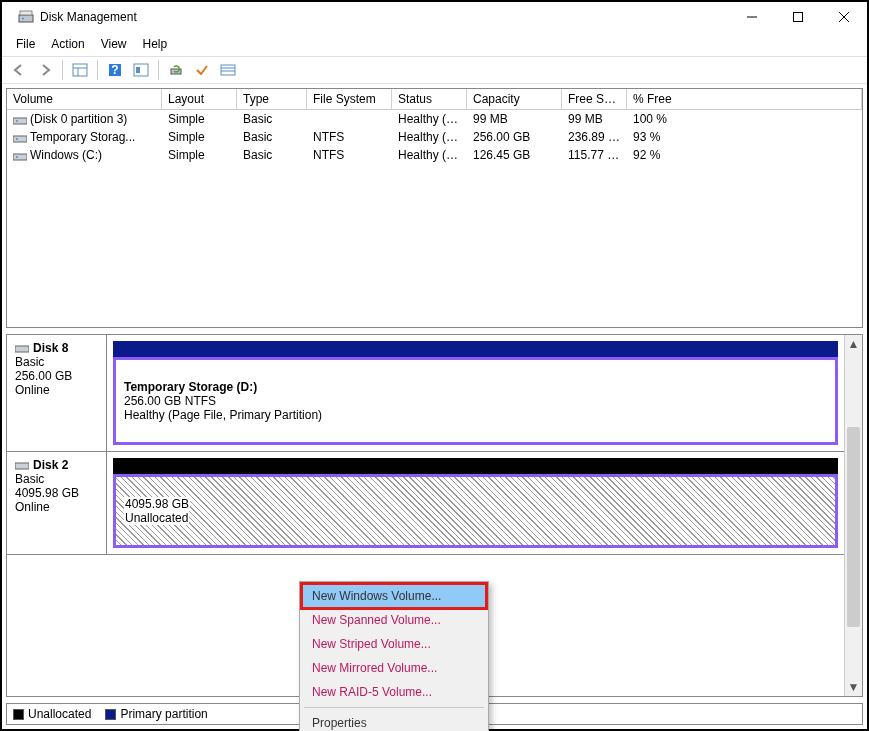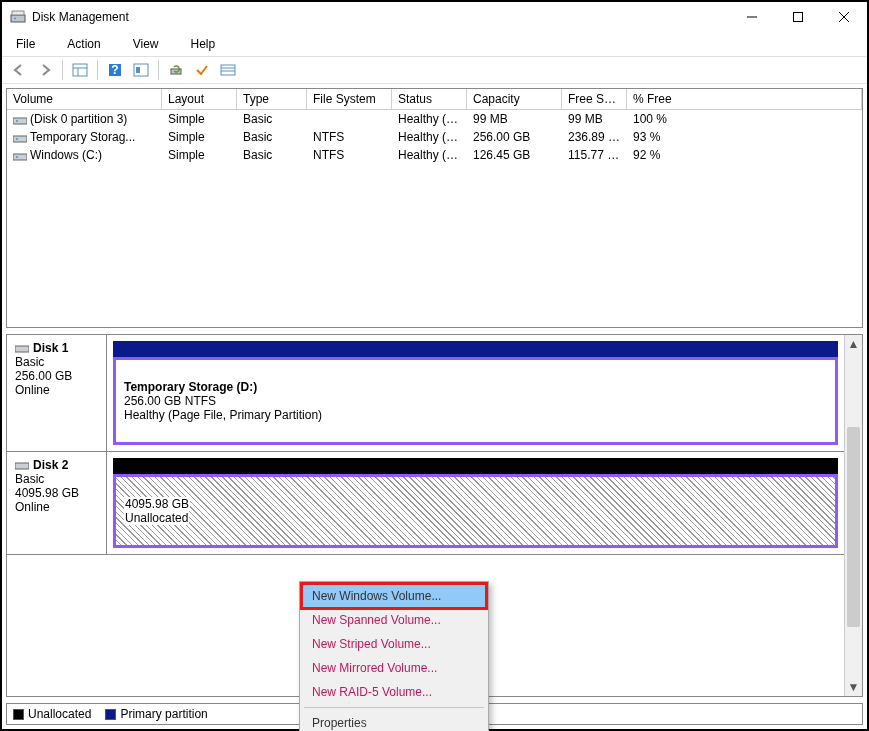--- a/index.html
+++ b/index.html
@@ -1,23 +1,23 @@
 <!DOCTYPE html>
 <html><head>
 <meta charset="utf-8">
 <style>
 * { box-sizing: border-box; margin: 0; padding: 0; font-family: "Segoe UI", Tahoma, sans-serif; font-size: 12px; }
 body { background: #fff; }
 .window { width: 869px; height: 731px; border: 2px solid #000; display: flex; flex-direction: column; background: #fff; }
-.titlebar { height: 30px; display: flex; align-items: center; padding: 0 0 0 8px; }
+.titlebar { height: 30px; display: flex; align-items: center; padding: 0 0 0 8px; margin-left: 8px; }
 .titlebar .app-icon { width: 16px; height: 16px; margin-right: 6px; }
 .titlebar .title { flex: 1; }
 .winbtn { width: 46px; height: 30px; display: flex; align-items: center; justify-content: center; }
 .winbtn svg { width: 10px; height: 10px; }
-.menubar { height: 24px; display: flex; align-items: center; padding: 0 6px; gap: 16px; }
+.menubar { height: 24px; display: flex; align-items: center; padding: 0 6px; gap: 0; }
 .menubar span { padding: 3px 8px; }
 .toolbar { height: 28px; display: flex; align-items: center; padding: 0 6px; gap: 4px; border-top: 1px solid #e0e0e0; border-bottom: 1px solid #e0e0e0; }
 .tbtn { width: 22px; height: 22px; display: flex; align-items: center; justify-content: center; border: 1px solid transparent; }
 .tsep { width: 1px; height: 20px; background: #ccc; margin: 0 2px; }
 .content { flex: 1; display: flex; flex-direction: column; padding: 4px; position: relative; min-height: 0; }
 .list-area { border: 1px solid #888; height: 240px; overflow: hidden; background: #fff; }
 .list-header { display: flex; background: #fff; border-bottom: 1px solid #ccc; }
 .list-header .col { padding: 3px 6px; border-right: 1px solid #d0d0d0; color: #000; white-space: nowrap; overflow: hidden; text-overflow: ellipsis; }
 .list-body .row { display: flex; align-items: center; height: 18px; }
 .list-body .row .cell { padding: 1px 6px; white-space: nowrap; overflow: hidden; text-overflow: ellipsis; }
@@ -197,21 +197,21 @@
     </div>
 
     <div class="graphical-area">
       <div class="graphical-scroll">
         <div class="disk-row">
           <div class="disk-info">
             <div class="dname">
                 <span class="disk-icon"><svg viewBox="0 0 14 10">
                     <rect x="0" y="2" width="14" height="6" fill="#c9d1d8" stroke="#666"></rect>
                   </svg></span>
-                <span>Disk 1</span>
+                <span>Disk 8</span>
               </div>
             <div>Basic</div>
             <div>256.00 GB</div>
             <div>Online</div>
           </div>
           <div class="disk-body">
             <div class="vol-topbar" style="background:#0b1a8a"></div>
             <div class="vol-box">
               <div class="vname">Temporary Storage  (D:)</div>
               <div>256.00 GB NTFS</div>

